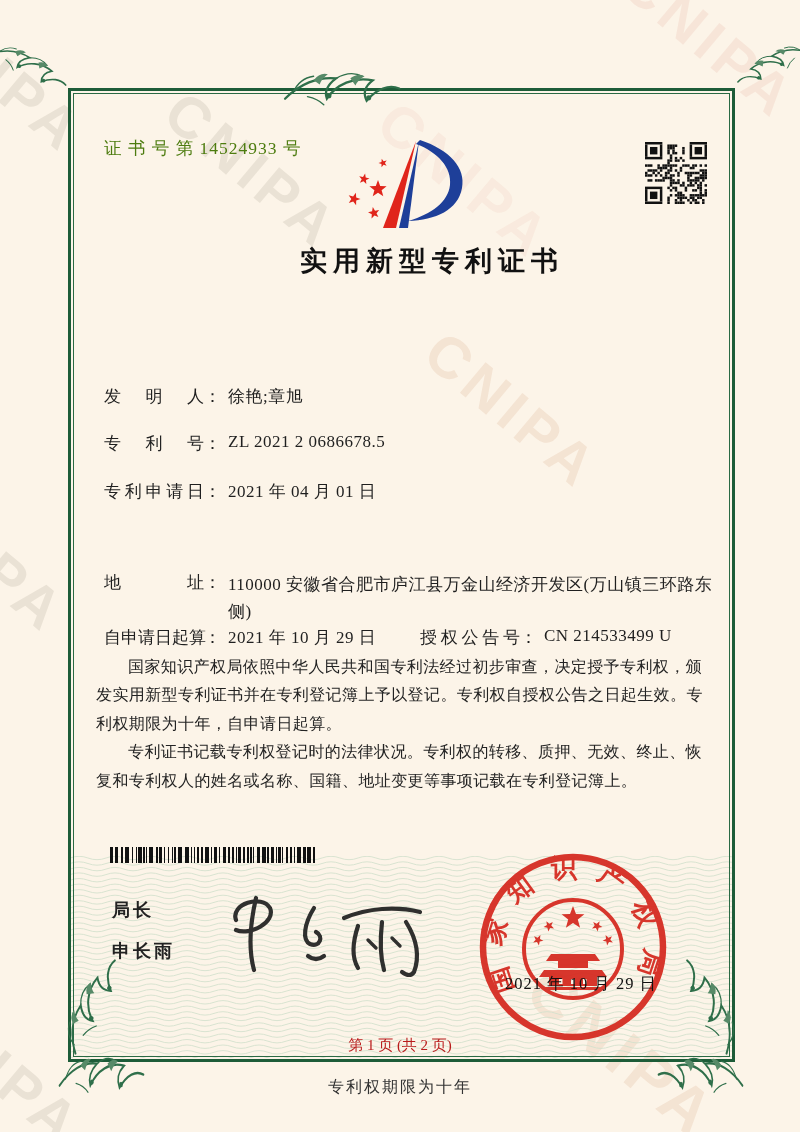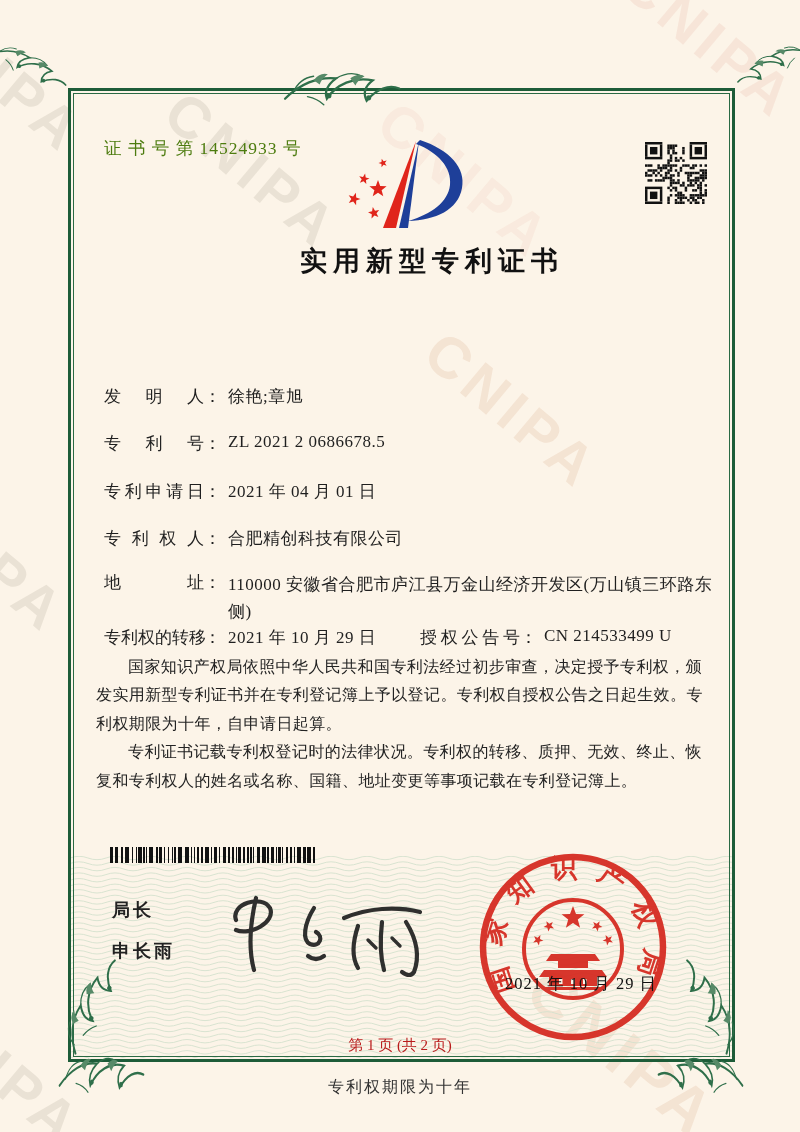--- a/index.html
+++ b/index.html
@@ -344,28 +344,25 @@
 
   <div class="row" style="top:385px">
     <span class="flabel">发明人</span><span class="colon">：</span><span class="fvalue">徐艳;章旭</span>
   </div>
   <div class="row" style="top:432px">
     <span class="flabel">专利号</span><span class="colon">：</span><span class="fvalue">ZL 2021 2 0686678.5</span>
   </div>
   <div class="row" style="top:480px">
     <span class="flabel">专利申请日</span><span class="colon">：</span><span class="fvalue">2021 年 04 月 01 日</span>
   </div>
-  <div class="row" style="top:527px">
-    <span class="flabel">专利权人</span><span class="colon">：</span><span class="fvalue">合肥精创科技有限公司</span>
-  </div>
   <div class="row" style="top:571px">
     <span class="flabel">地址</span><span class="colon">：</span><span class="fvalue wrap">110000 安徽省合肥市庐江县万金山经济开发区(万山镇三环路东侧)</span>
   </div>
   <div class="row" style="top:626px">
-    <span class="flabel">专利权的转移</span><span class="colon">：</span><span class="fvalue">2021 年 10 月 29 日</span>
+    <span class="flabel">自申请日起算</span><span class="colon">：</span><span class="fvalue">2021 年 10 月 29 日</span>
     <span class="pair2">
       <span class="flabel">授权公告号</span><span class="colon">：</span><span class="fvalue">CN 214533499 U</span>
     </span>
   </div>
 
   <div id="paragraphs">
     <p>国家知识产权局依照中华人民共和国专利法经过初步审查，决定授予专利权，颁发实用新型专利证书并在专利登记簿上予以登记。专利权自授权公告之日起生效。专利权期限为十年，自申请日起算。</p>
     <p>专利证书记载专利权登记时的法律状况。专利权的转移、质押、无效、终止、恢复和专利权人的姓名或名称、国籍、地址变更等事项记载在专利登记簿上。</p>
   </div>
 

